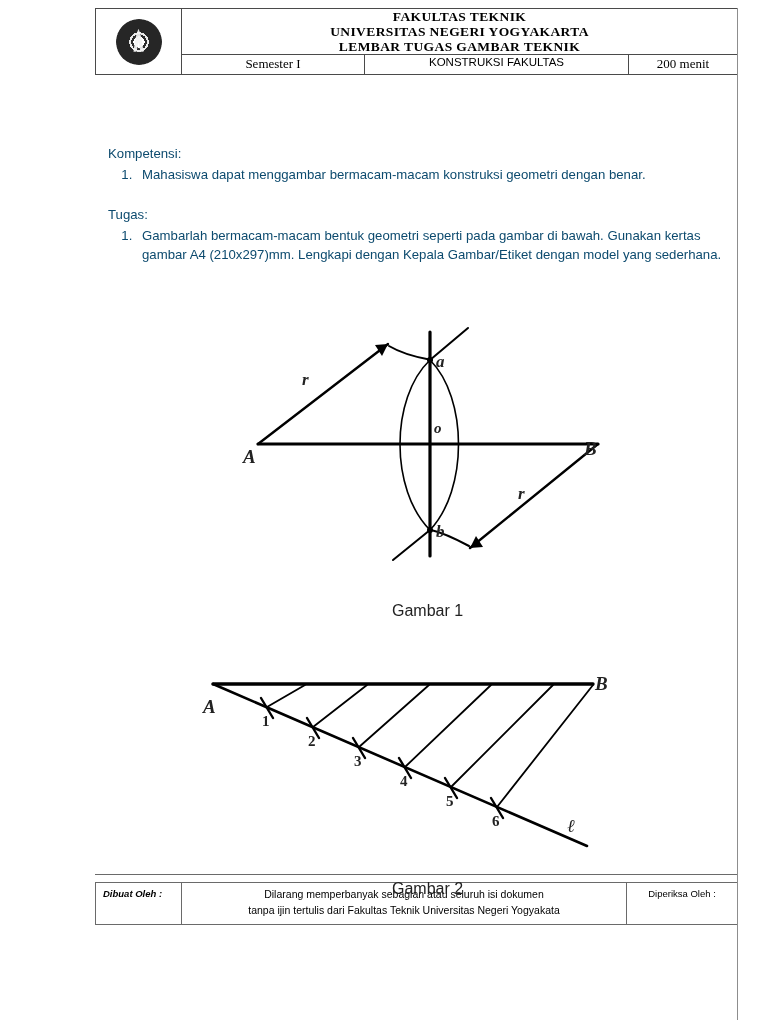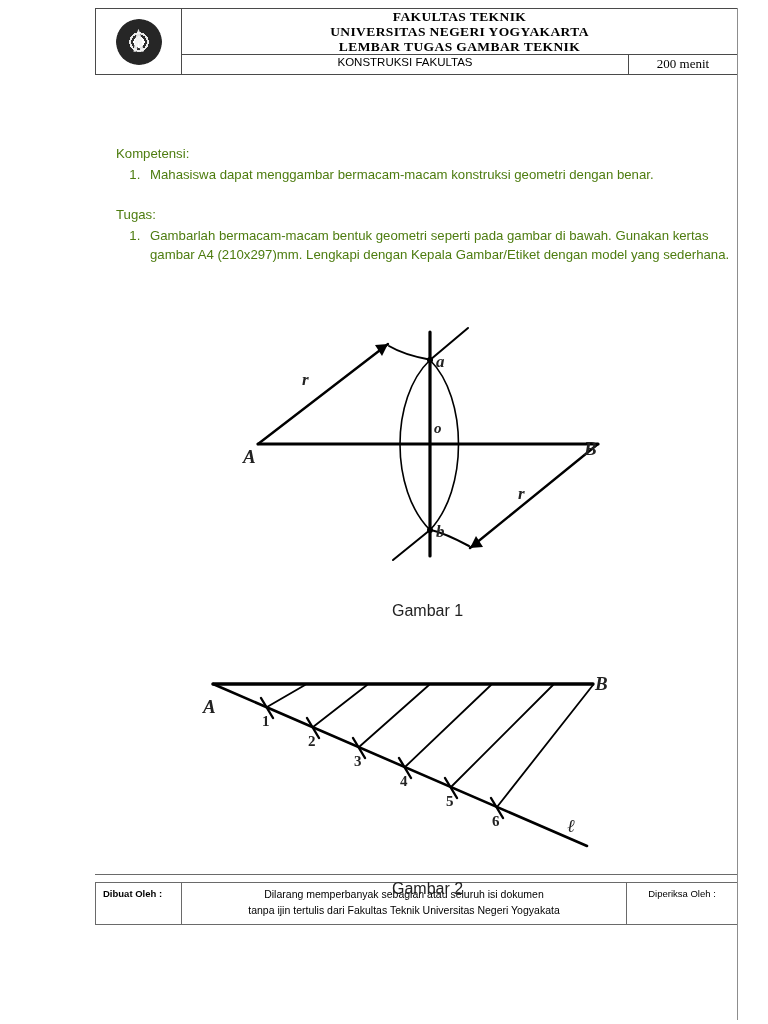--- a/index.html
+++ b/index.html
@@ -89,22 +89,21 @@
   .c-kons { flex: 1; }
   .c-men  { width: 108px; }
 
   
   .body-text {
     position: absolute;
     left: 108px; top: 145px;
     width: 630px;
     font-size: 13.2px;
     line-height: 1.42;
-    color: #4d7c0f;
-    margin-left: 8px;
+    color: #0c4a6e;
   }
   .blk-label { margin: 0 0 2px 0; }
   .olist { margin: 0 0 0 0; padding: 0 0 0 28px; }
   .olist li { padding-left: 6px; margin-bottom: 0; }
   .gap { height: 22px; }
 
   
   .fig { position: absolute; }
   .fig-cap {
     position: absolute;
@@ -122,21 +121,21 @@
     display: flex;
     background: #fff;
   }
   .ftr-cell {
     border-right: 1px solid #6a6a6a;
     font-size: 9.5px;
     padding: 5px 7px;
     min-height: 38px;
   }
   .ftr-cell:last-child { border-right: none; }
-  .ftr-left  { width: 86px; font-weight: bold; }
+  .ftr-left  { width: 86px; font-weight: bold; font-style: italic; }
   .ftr-mid   { flex: 1; text-align: center; font-size: 10.5px; line-height: 1.5; font-weight: normal; padding-top: 4px; }
   .ftr-right { width: 110px; font-weight: normal; text-align: center; }
 
   .ftr-top-line {
     position: absolute;
     left: 95px; top: 874px;
     width: 643px; height: 1px;
     background: #6a6a6a;
   }
   .side-rule {
@@ -157,20 +156,21 @@
       <div class="seal"></div>
     </div>
 
     <div class="hdr-right">
       <div class="hdr-title-row">FAKULTAS TEKNIK</div>
       <div class="hdr-title-row">UNIVERSITAS NEGERI YOGYAKARTA</div>
       <div class="hdr-title-row t3">LEMBAR TUGAS GAMBAR TEKNIK</div>
 
 
       <div class="hdr-row">
+        <div class="hdr-cell c-sem serif">Semester I</div>
         <div class="hdr-cell c-kons">KONSTRUKSI FAKULTAS</div>
         <div class="hdr-cell c-men serif">200 menit</div>
       </div>
     </div>
   </div>
 
   <div class="body-text">
     <p class="blk-label">Kompetensi:</p>
     <ol class="olist">
       <li>Mahasiswa dapat menggambar bermacam-macam konstruksi geometri dengan benar.</li>

